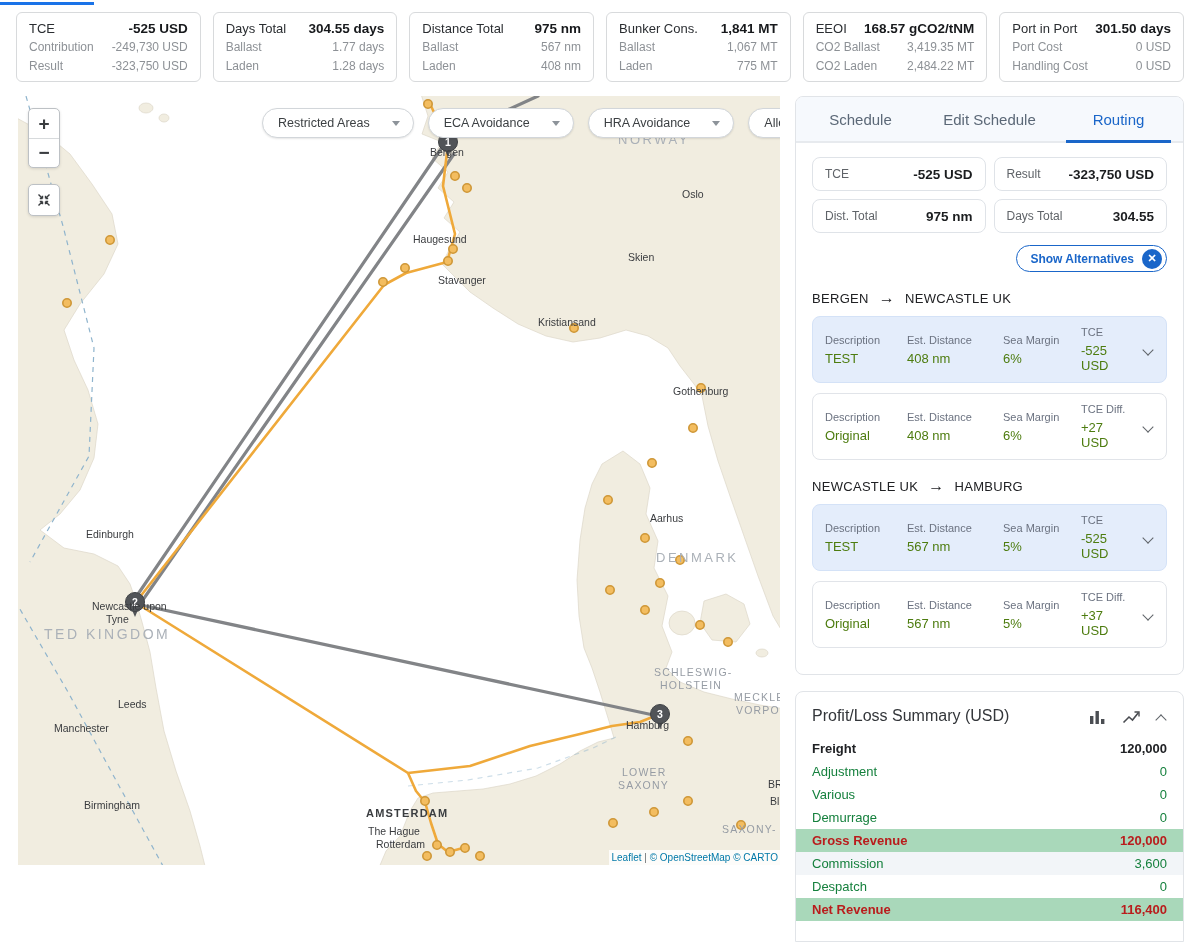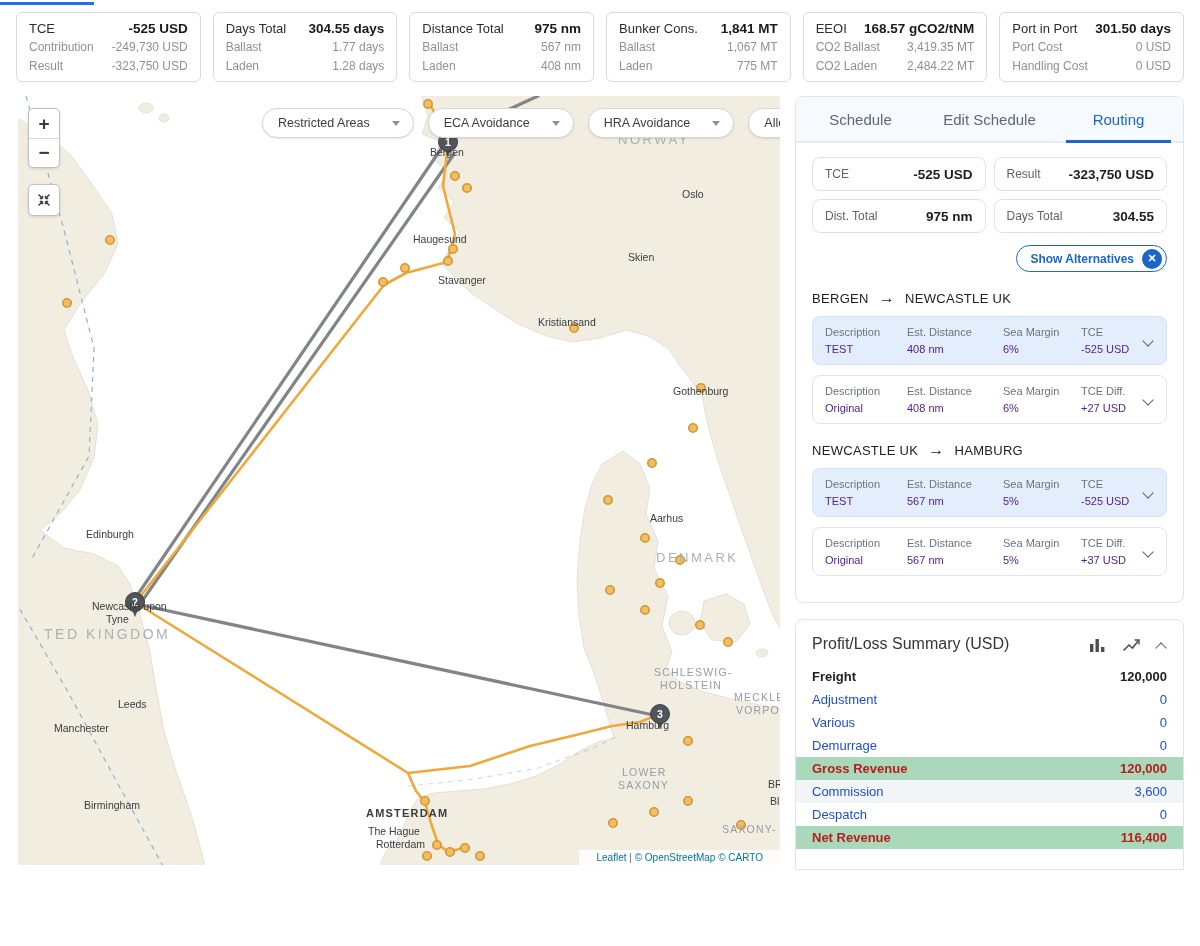--- a/index.html
+++ b/index.html
@@ -17,21 +17,21 @@
   
   .map-panel { position:absolute; left:18px; top:96px; width:762px; height:769px; background:#fff; overflow:hidden; }
   .map-panel svg.basemap { position:absolute; left:0; top:0; }
   .zoom-ctl { position:absolute; top:12px; left:10px; width:32px; background:#fff; border:1.5px solid #bdc1c5; border-radius:5px; z-index:5; box-shadow:0 1px 3px rgba(0,0,0,.12); }
   .zoom-btn { height:29px; display:flex; align-items:center; justify-content:center; font-size:19px; font-weight:bold; color:#3a3d40; cursor:pointer; }
   .zoom-btn + .zoom-btn { border-top:1px solid #d7dadc; }
   .fit-ctl { position:absolute; top:88px; left:10px; width:32px; height:32px; background:#fff; border:1.5px solid #bdc1c5; border-radius:5px; z-index:5; display:flex; align-items:center; justify-content:center; box-shadow:0 1px 3px rgba(0,0,0,.12); }
   .map-pills { position:absolute; top:12px; left:244px; display:flex; gap:14px; z-index:5; }
   .pill { background:#fff; border:1px solid #d2d6da; border-radius:16px; height:30px; display:flex; align-items:center; gap:22px; padding:0 13px 0 15px; font-size:12.5px; color:#3c4043; box-shadow:0 1px 2px rgba(0,0,0,.10); white-space:nowrap; }
   .caret { width:0; height:0; border-left:4px solid transparent; border-right:4px solid transparent; border-top:5px solid #8d939a; }
-  .attribution { position:absolute; right:0; bottom:0; background:rgba(255,255,255,.82); font-size:10px; color:#6a6e72; padding:2px 17px; z-index:5; }
+  .attribution { position:absolute; right:0; bottom:0; background:rgba(255,255,255,.82); font-size:10px; color:#6a6e72; padding:2px 2px; z-index:5; }
   .attribution .lnk { color:#0078a8; }
 
   
   .c-city { font-size:10.5px; fill:#3a3c3f; }
   .c-country { font-size:13px; fill:#abb1b8; letter-spacing:2.5px; }
   .c-big { font-size:14px; fill:#abb1b8; letter-spacing:2.5px; }
   .c-region { font-size:10.5px; fill:#969ca4; letter-spacing:1.2px; }
   .c-capcity { font-size:11px; fill:#3a3d40; letter-spacing:1.2px; font-weight:bold; }
   .mk-num { font-size:10.5px; fill:#fff; font-weight:bold; text-anchor:middle; }
 
@@ -49,30 +49,30 @@
   .mini-box .val { font-size:13.5px; font-weight:bold; color:#1b1d1f; }
   .alt-row { margin-top:12px; display:flex; justify-content:flex-end; }
   .alt-pill { border:1.5px solid #1a66c9; border-radius:15px; height:27px; display:flex; align-items:center; padding:0 4px 0 13px; gap:8px; cursor:pointer; }
   .alt-pill .txt { color:#1a66c9; font-size:12px; font-weight:bold; }
   .alt-close { width:20px; height:20px; border-radius:50%; background:#1a66c9; color:#fff; font-size:11px; font-weight:bold; display:flex; align-items:center; justify-content:center; }
   .leg-header { display:flex; align-items:center; gap:10px; margin:18px 0 10px; font-size:13px; color:#202124; letter-spacing:.3px; }
   .leg-arrow { font-size:16px; font-weight:bold; color:#202124; line-height:1; }
   .opt-card { border:1px solid #e1e4e9; border-radius:8px; padding:9px 12px; margin-bottom:10px; display:grid; grid-template-columns:78px 92px 74px 1fr 16px; column-gap:4px; align-items:center; background:#fff; cursor:pointer; }
   .opt-card.hl { background:#e4edfb; border-color:#d4e2f7; }
   .cell .h { font-size:11px; color:#6b7280; margin-bottom:5px; }
-  .cell .v { font-size:11px; color:#4c1d95; }
+  .cell .v { font-size:13px; color:#4d7c0f; }
   .chev { width:8px; height:8px; border-right:1.8px solid #5f6469; border-bottom:1.8px solid #5f6469; transform:rotate(45deg); justify-self:end; margin-right:2px; }
   .chev.up { transform:rotate(-135deg); margin-top:6px; }
   .apply-btn { margin-top:8px; height:36px; background:#e1e3e6; border-radius:4px; color:#9aa0a6; font-size:13.5px; display:flex; align-items:center; justify-content:center; cursor:default; }
 
   .pl-card { margin-top:16px; border:1px solid #e1e4e8; border-radius:8px 8px 0 0; background:#fff; overflow:hidden; padding-bottom:20px; }
   .pl-head { display:flex; align-items:flex-end; justify-content:space-between; padding:15px 16px 12px; }
   .pl-title { font-size:16px; color:#33363a; }
   .pl-icons { display:flex; align-items:center; gap:16px; }
-  .pl-row { display:flex; justify-content:space-between; align-items:center; padding:0 16px; height:23px; font-size:13px; color:#1d4ed8; }
+  .pl-row { display:flex; justify-content:space-between; align-items:center; padding:0 16px; height:23px; font-size:13px; color:#15803d; }
   .pl-row .pv { font-size:13px; }
   .pl-row.bold, .pl-row.bold .pv { font-weight:bold; color:#202225; }
   .pl-row.total { background:#a9d8ba; font-weight:bold; color:#b91c1c; }
   .pl-row.total .pv { font-weight:bold; }
   .pl-row.shade { background:#f2f5f8; }
 </style>
 </head>
 <body>
 
 <div class="accent-bar"></div>

